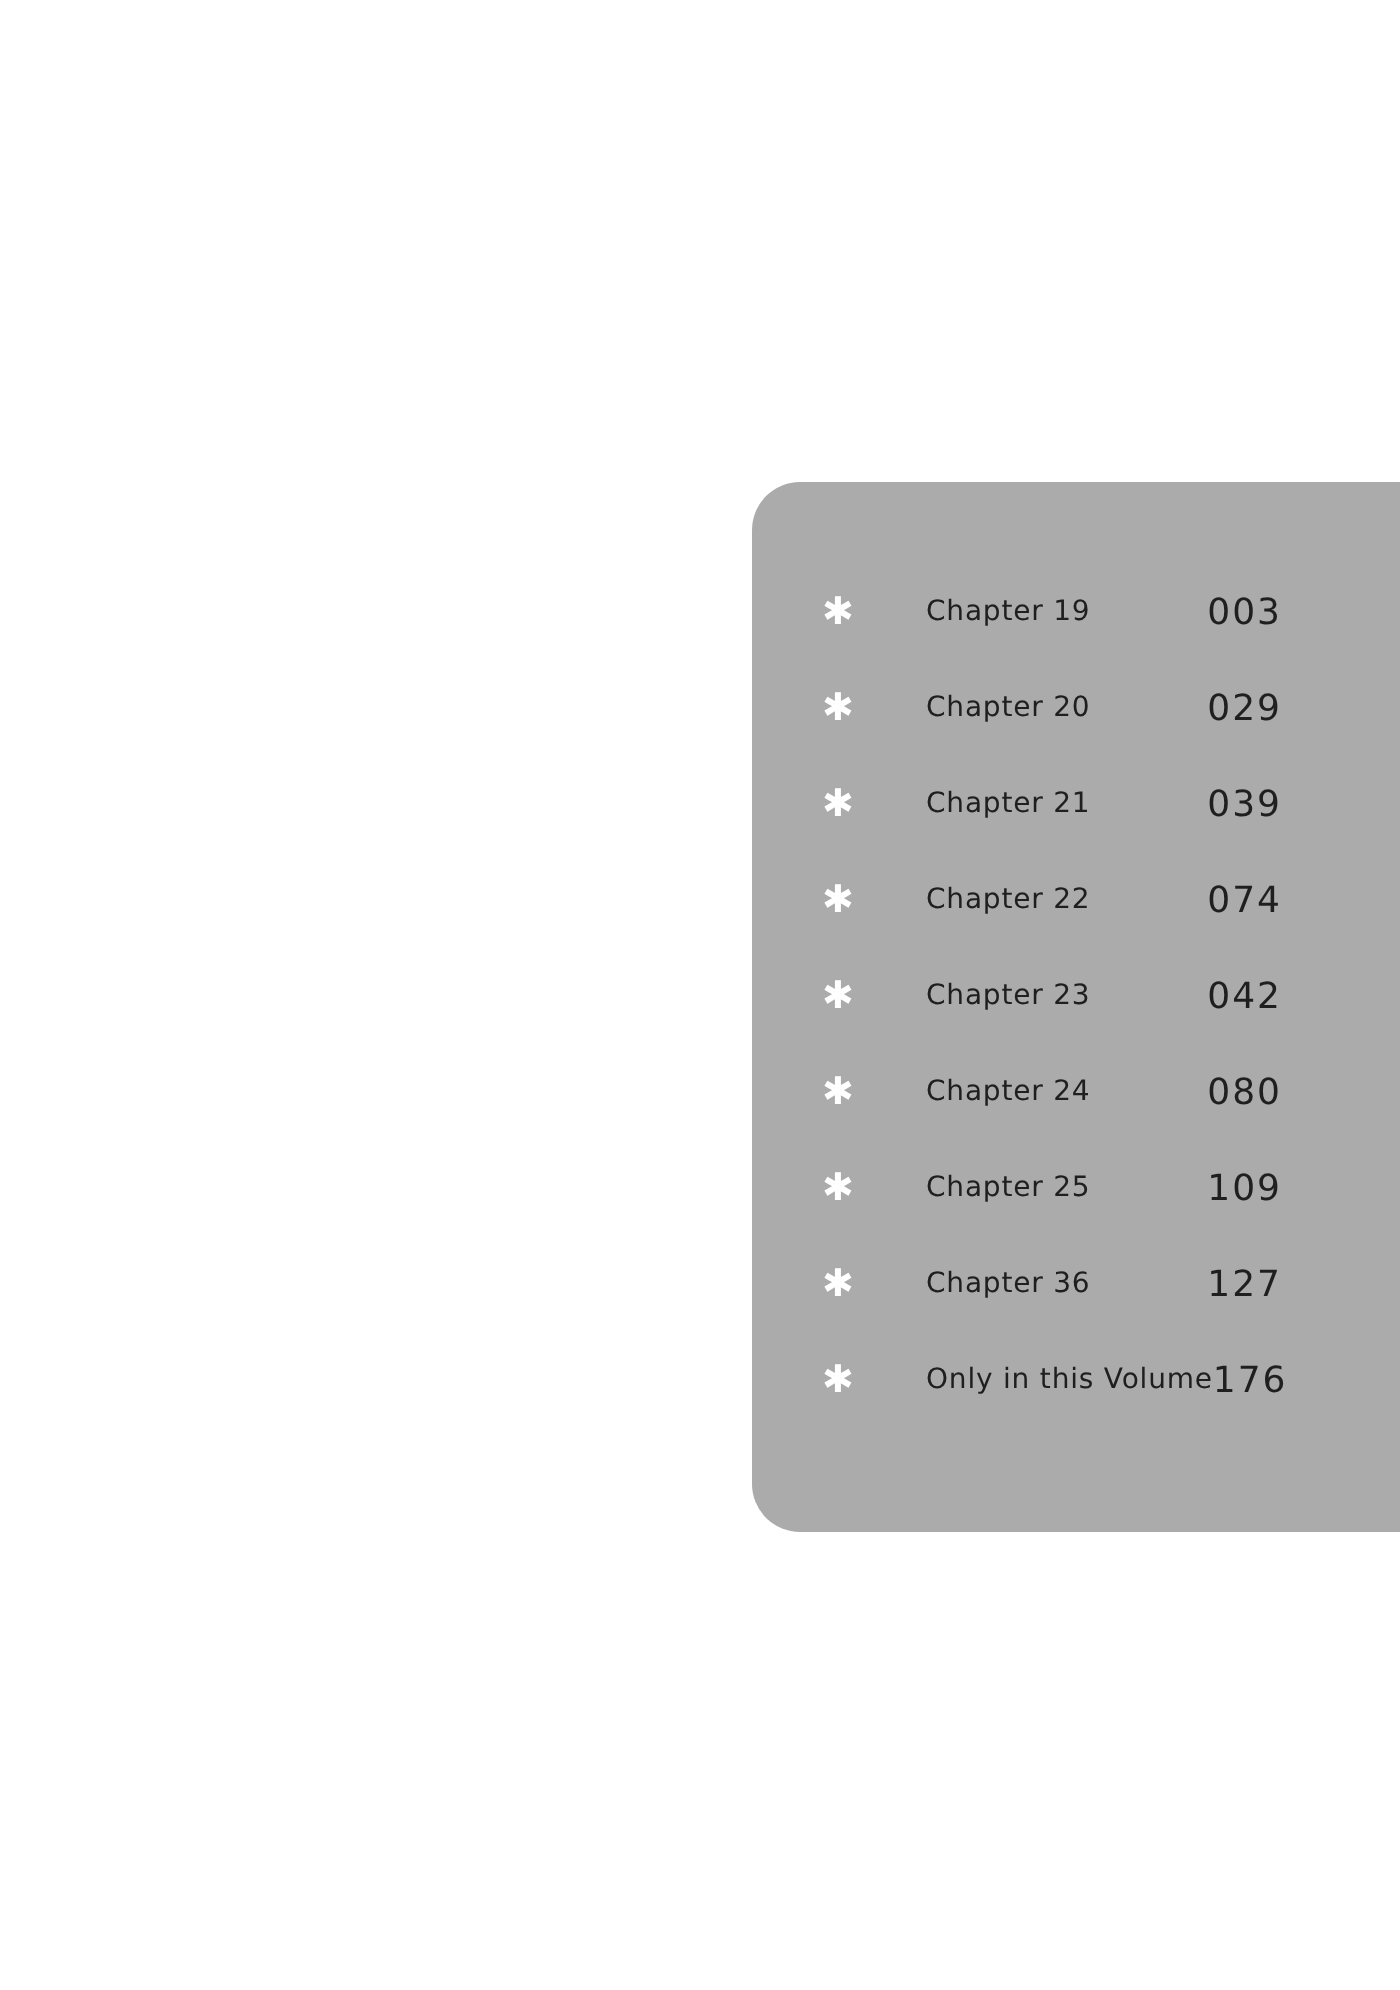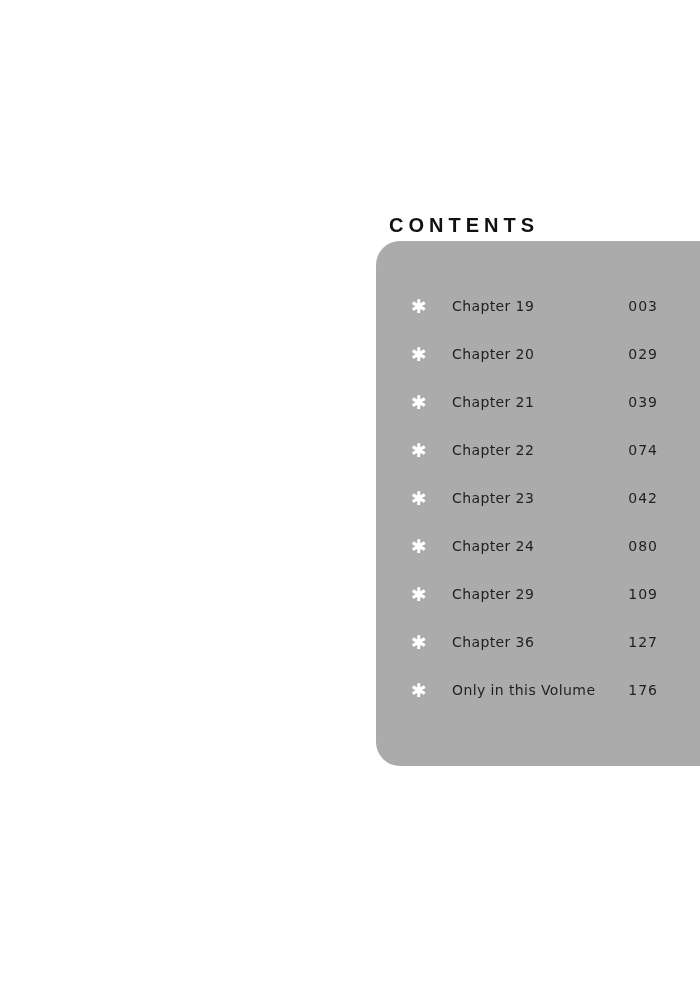--- a/index.html
+++ b/index.html
@@ -56,42 +56,41 @@
   }
   .bullet {
     width: 18px;
     font-size: 19px;
     line-height: 1;
     color: #ffffff;
     text-align: center;
     flex: 0 0 auto;
   }
   .chapter-label {
-    margin-left: 24px;
+    margin-left: 35px;
     font-size: 14px;
     letter-spacing: 0.4px;
     color: #1f1f1f;
     white-space: nowrap;
   }
   .page-number {
     margin-left: auto;
-    margin-right: 42px;
-    font-size: 14px;
+    margin-right: 59px;
+    font-size: 18px;
     letter-spacing: 1px;
     color: #1f1f1f;
     text-align: right;
     white-space: nowrap;
   }
 </style>
 </head>
 <body>
 
 <div class="stage">
 
-  <div class="page-title">CONTENTS</div>
 
   <div class="contents-panel">
     <div class="toc-list">
 
       <div class="toc-row">
         <span class="bullet">✱</span>
         <span class="chapter-label">Chapter 19</span>
         <span class="page-number">003</span>
       </div>
 
@@ -120,21 +119,21 @@
       </div>
 
       <div class="toc-row">
         <span class="bullet">✱</span>
         <span class="chapter-label">Chapter 24</span>
         <span class="page-number">080</span>
       </div>
 
       <div class="toc-row">
         <span class="bullet">✱</span>
-        <span class="chapter-label">Chapter 29</span>
+        <span class="chapter-label">Chapter 25</span>
         <span class="page-number">109</span>
       </div>
 
       <div class="toc-row">
         <span class="bullet">✱</span>
         <span class="chapter-label">Chapter 36</span>
         <span class="page-number">127</span>
       </div>
 
       <div class="toc-row">

